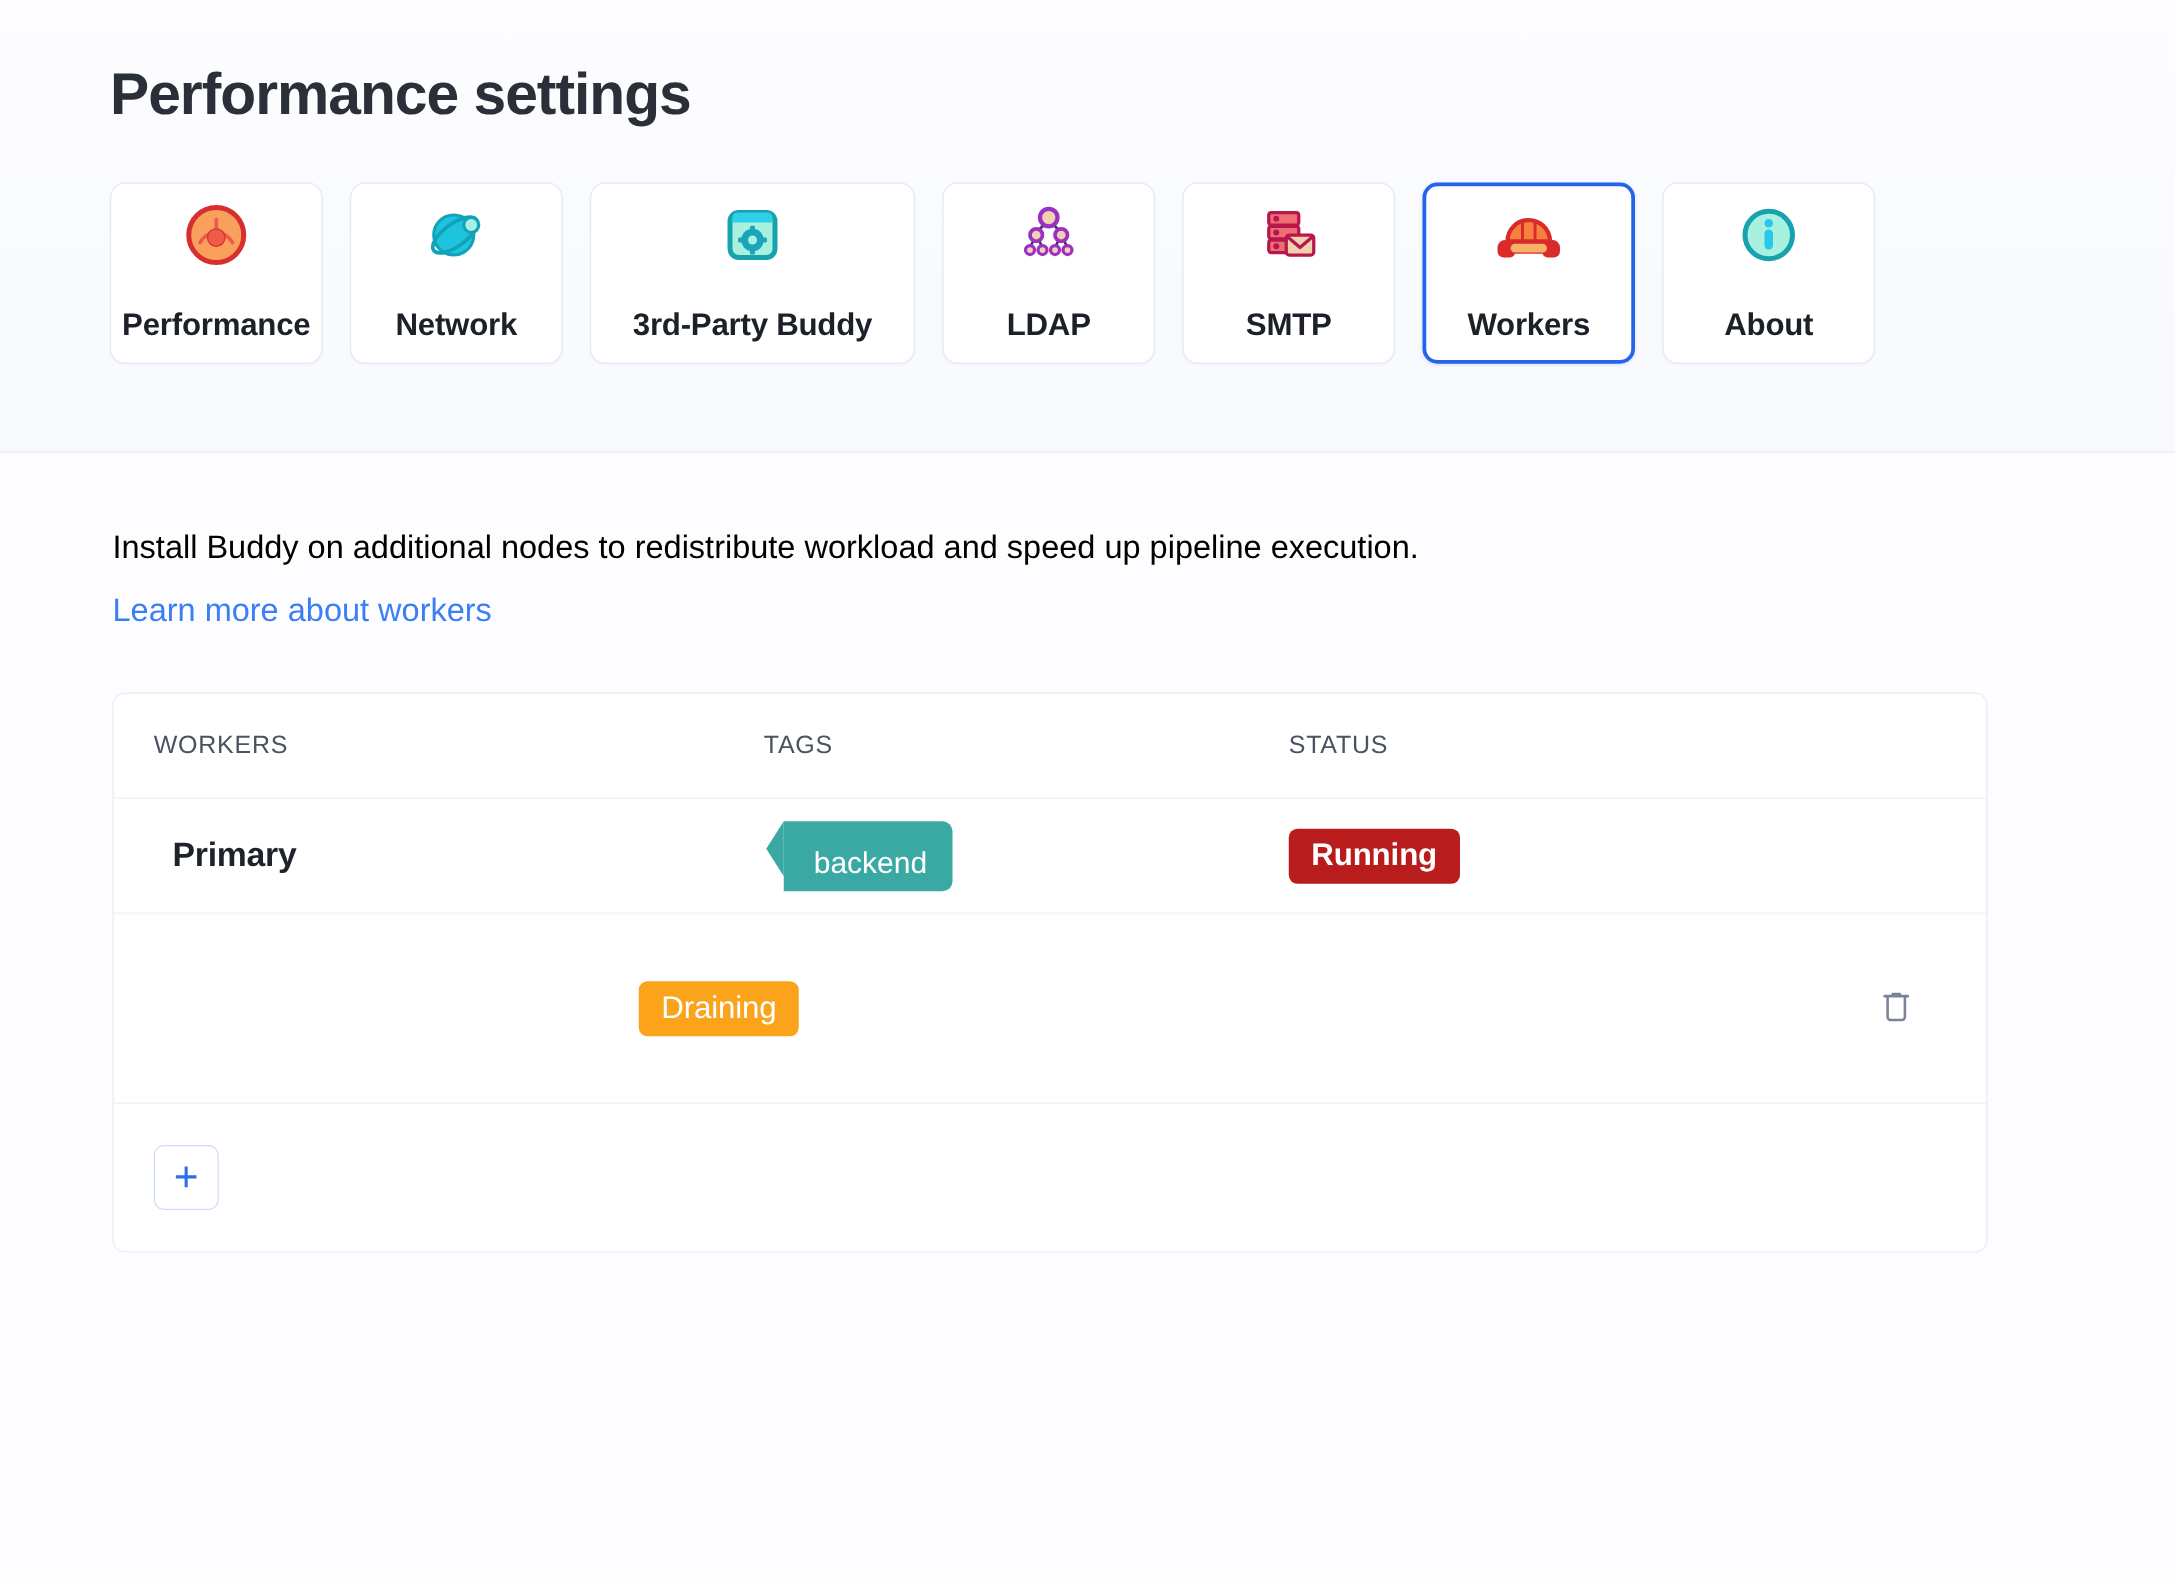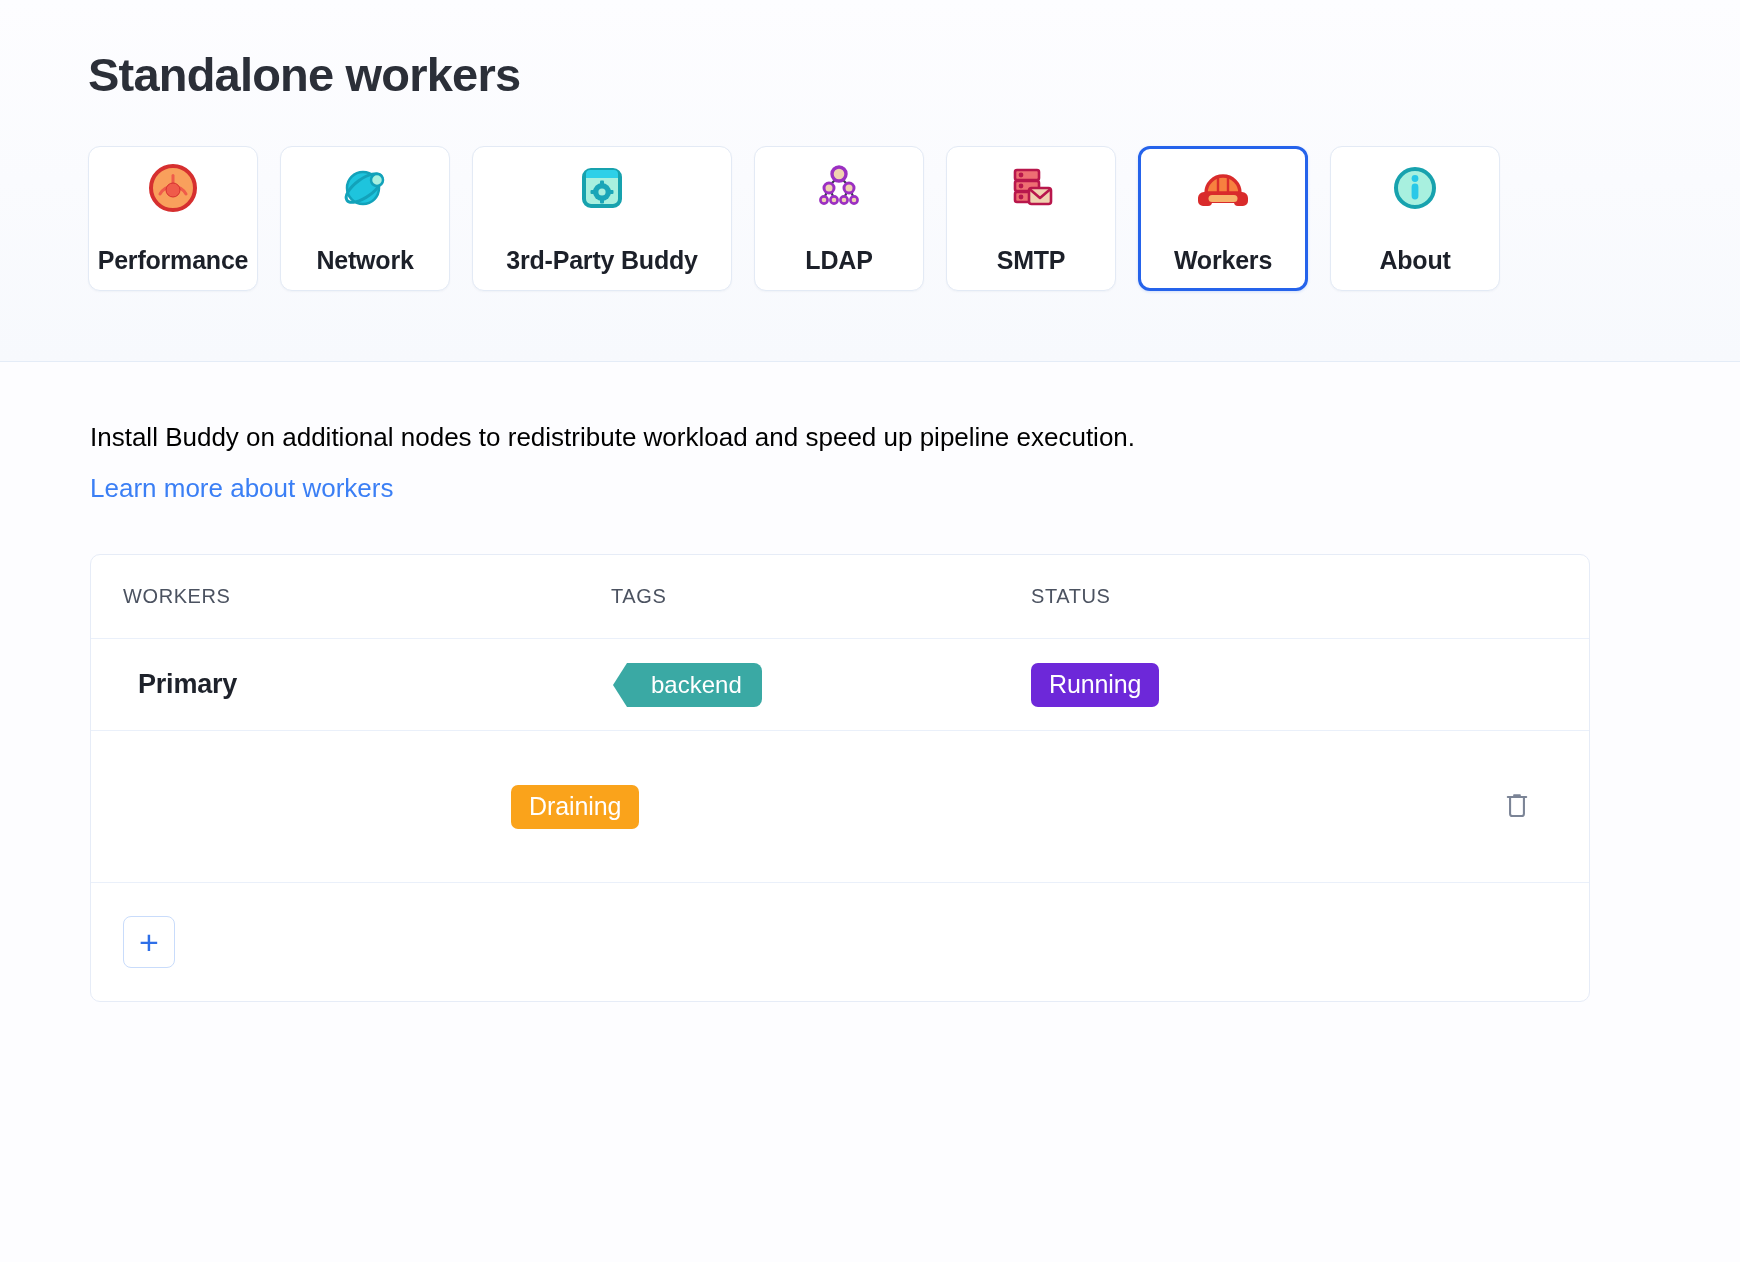--- a/index.html
+++ b/index.html
@@ -144,21 +144,21 @@
     font-size: 26px;
     color: #30353f;
     margin-top: 22px;
   }
 
   
   .tag {
     display: inline-flex;
     align-items: center;
     height: 44px;
-    padding: 0 20px 0 24px;
+    padding: 12px 20px 0 24px;
     background: #3aa9a4;
     color: #ffffff;
     font-size: 24px;
     border-radius: 0 8px 8px 0;
     position: relative;
     margin-left: 16px;
     cursor: pointer;
   }
   .tag::before {
     content: "";
@@ -177,21 +177,21 @@
     align-items: center;
     justify-content: center;
     height: 44px;
     padding: 0 18px;
     border-radius: 7px;
     color: #ffffff;
     font-size: 25px;
     letter-spacing: -0.1px;
     cursor: pointer;
   }
-  .badge-running { background: #6d28d9; }
+  .badge-running { background: #b91c1c; font-weight: bold; }
   .badge-draining { background: #faa31b; }
 
   .trash-btn {
     width: 40px;
     height: 44px;
     display: flex;
     align-items: center;
     justify-content: center;
     cursor: pointer;
     background: none;
@@ -220,21 +220,21 @@
     cursor: pointer;
     padding: 0;
   }
 </style>
 </head>
 <body>
 
 <div class="page">
 
   <div class="header-region">
-    <h1 class="page-title">Standalone workers</h1>
+    <h1 class="page-title">Performance settings</h1>
 
     <div class="tabs">
 
       <div class="tab">
         <span class="tab-icon">
           <svg viewBox="0 0 52 52" width="52" height="52">
             <circle cx="26" cy="26" r="22" fill="#f9a05c" stroke="#d62f2f" stroke-width="4"></circle>
             <path d="M13 32 A15 15 0 0 1 39 32" fill="none" stroke="#ef5b4a" stroke-width="3" stroke-linecap="round"></path>
             <rect x="24.5" y="12" width="3" height="13" rx="1.5" fill="#ef5b4a"></rect>
             <circle cx="26" cy="28" r="7" fill="#ef5b4a"></circle>

